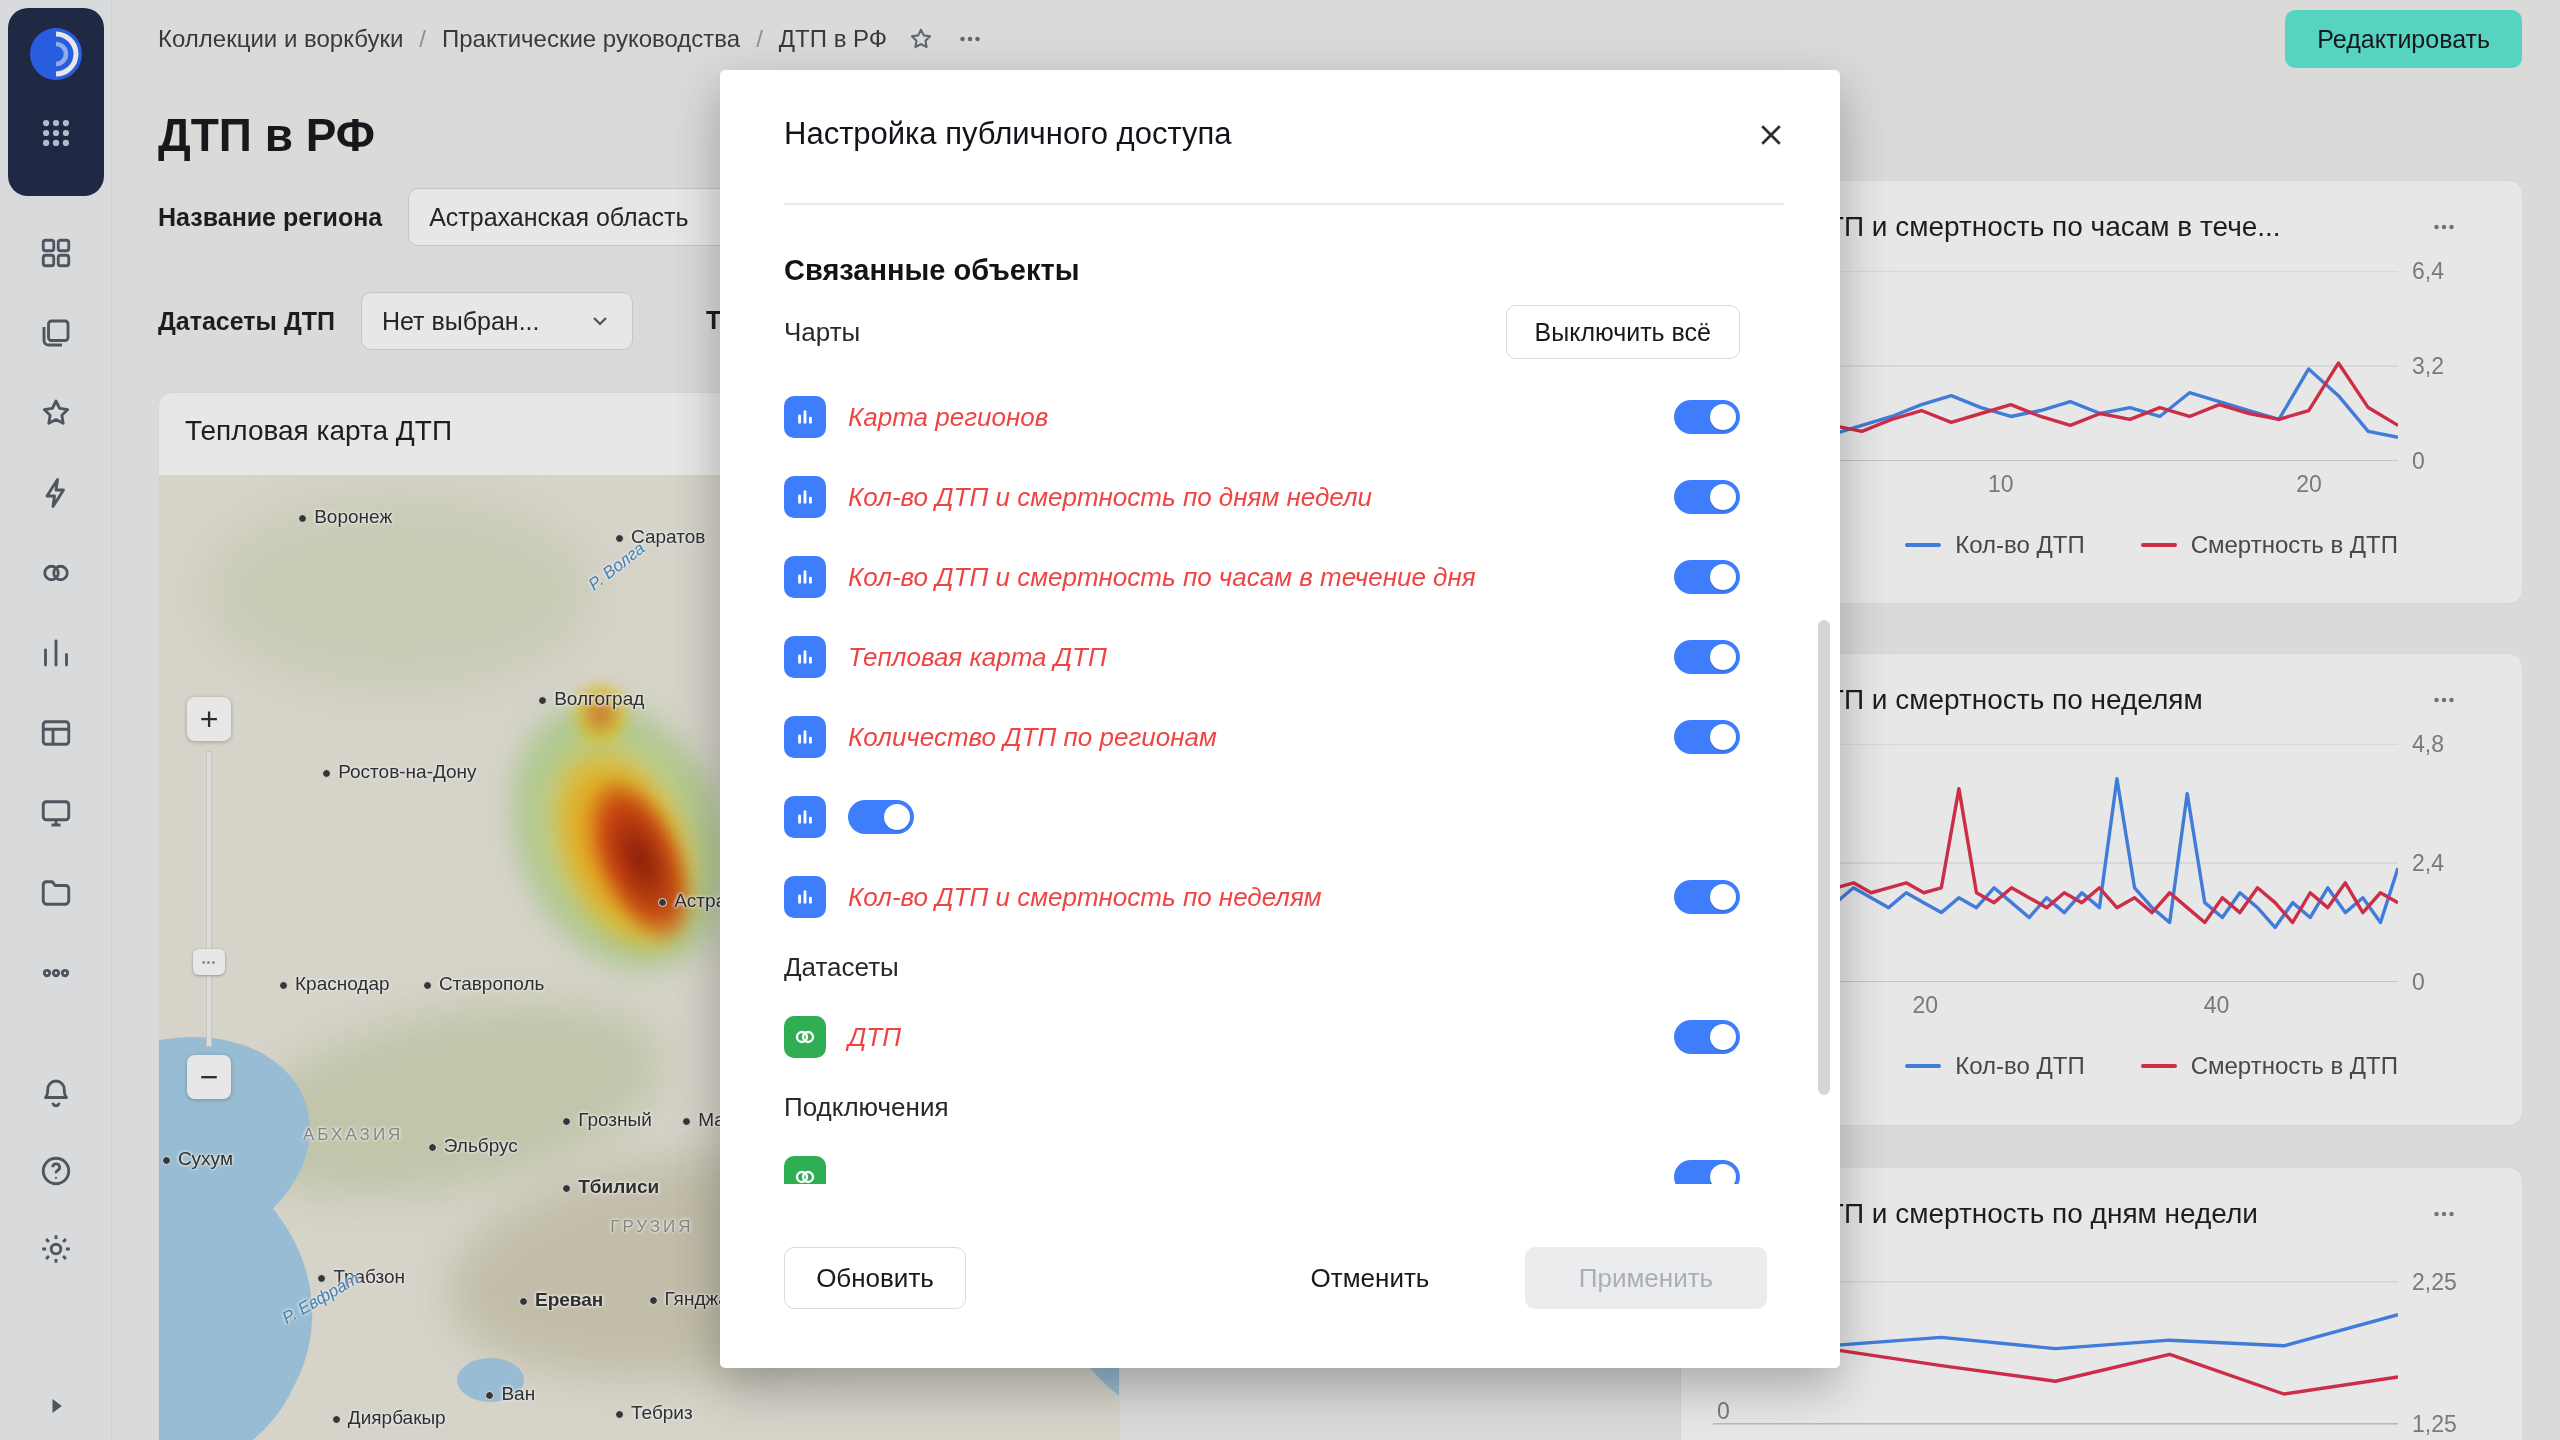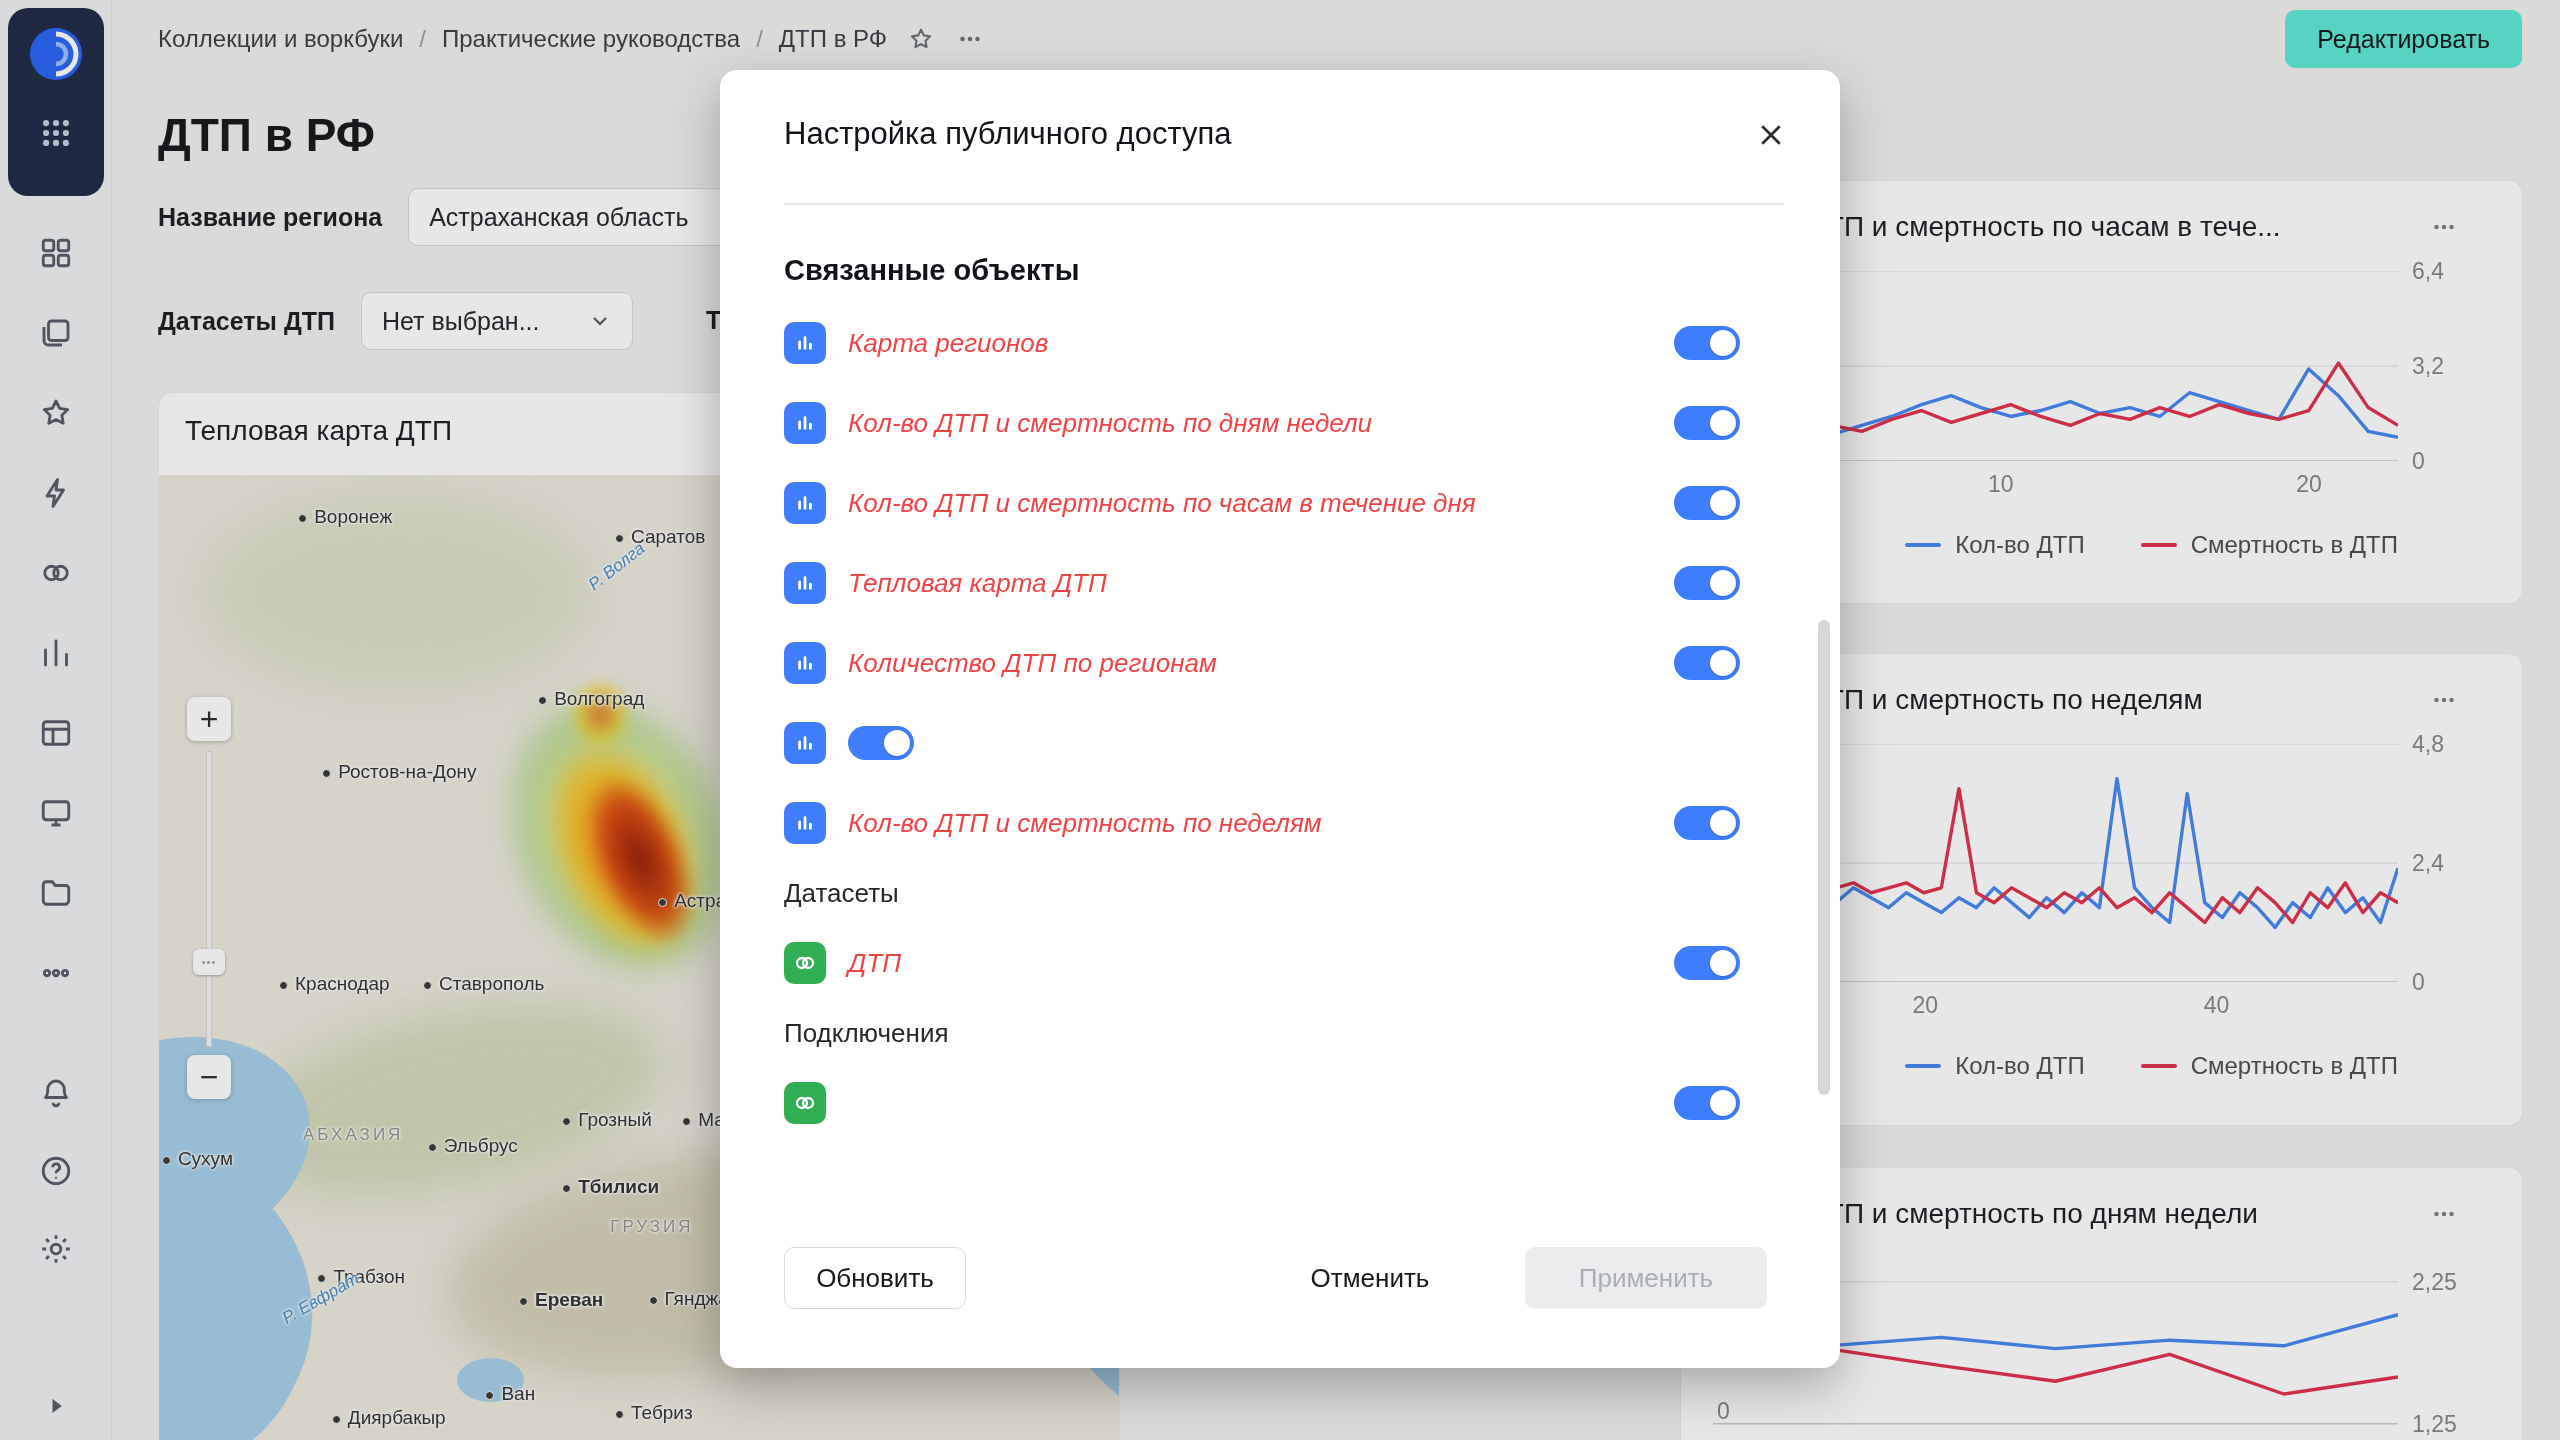--- a/index.html
+++ b/index.html
@@ -91,21 +91,21 @@
     text-shadow:0 0 3px #fff,0 0 3px #fff; }
   .xlabs { position:relative; height:34px; margin-right:92px; }
   .xlabs span { position:absolute; top:10px; transform:translateX(-50%); font-size:23px; color:#83868a; }
   .legend { display:flex; justify-content:flex-end; gap:56px; margin-top:36px; margin-right:92px; }
   .li { display:flex; align-items:center; gap:14px; font-size:24px; color:#4c4f52; cursor:pointer; }
   .sw { width:36px; height:4px; border-radius:2px; display:inline-block; }
 
   
   .dim { position:absolute; inset:0; background:rgba(18,24,34,0.10); z-index:30; }
   .modal { position:absolute; left:720px; top:70px; width:1120px; height:1298px;
-    background:#fff; border-radius:17px; box-shadow:0 18px 50px rgba(0,0,0,.28); z-index:40; }
+    background:#fff; border-radius:5px; box-shadow:0 18px 50px rgba(0,0,0,.28); z-index:40; }
   .m-title { position:absolute; left:64px; top:46px; font-size:31px; font-weight:500; color:#101318; }
   .m-close { position:absolute; right:44px; top:40px; width:50px; height:50px; display:flex;
     align-items:center; justify-content:center; cursor:pointer; border-radius:8px; }
   .m-div { position:absolute; left:64px; right:56px; top:133px; height:1.5px; background:#e8e8e8; }
   .m-body { position:absolute; left:0; top:134px; width:100%; height:980px; overflow:hidden; }
   .m-scroll { padding:34px 100px 0 64px; }
   .m-section { margin-top:16px; font-size:29px; font-weight:600; color:#101318; }
   .g-head { margin-top:16px; height:58px; display:flex; align-items:center; justify-content:space-between; }
   .g-name { font-size:26px; color:#26282c; }
   .btn-outline { height:54px; padding:0 28px; background:#fff; border:1.5px solid #d8dadd;
@@ -463,20 +463,24 @@
       <svg width="30" height="30" viewBox="0 0 24 24" stroke="#2b2f33" stroke-width="2.2" fill="none">
           <path d="M5 5l14 14M19 5L5 19"></path>
         </svg>
     </div>
     <div class="m-div"></div>
 
     <div class="m-body">
       <div class="m-scroll">
         <div class="m-section">Связанные объекты</div>
 
+        <div class="g-head">
+          <span class="g-name">Чарты</span>
+          <button class="btn-outline">Выключить всё</button>
+        </div>
 
         <div class="rows">
           <div class="t-row">
               <span class="t-icon chart">
                 <svg width="26" height="26" viewBox="0 0 24 24" stroke="#fff" stroke-width="2.6" stroke-linecap="round" fill="none">
                   <path d="M7 17v-6M12 17V7M17 17v-4"></path>
                 </svg>
               </span>
               <span class="t-label">Карта регионов</span>
               <span class="toggle"></span>

